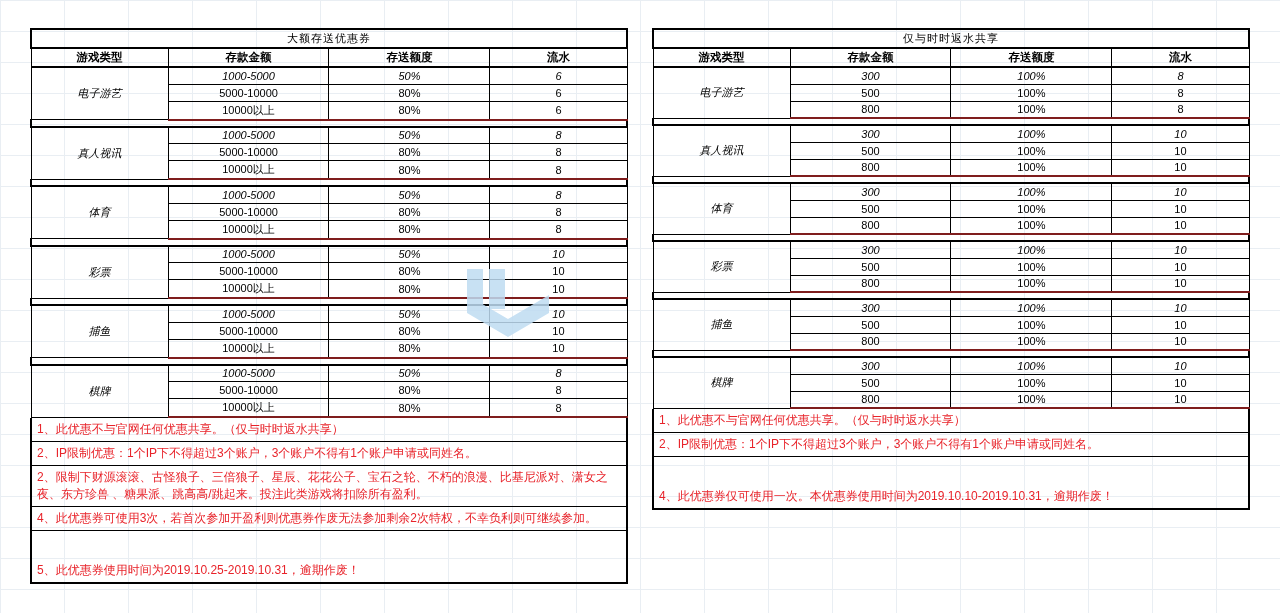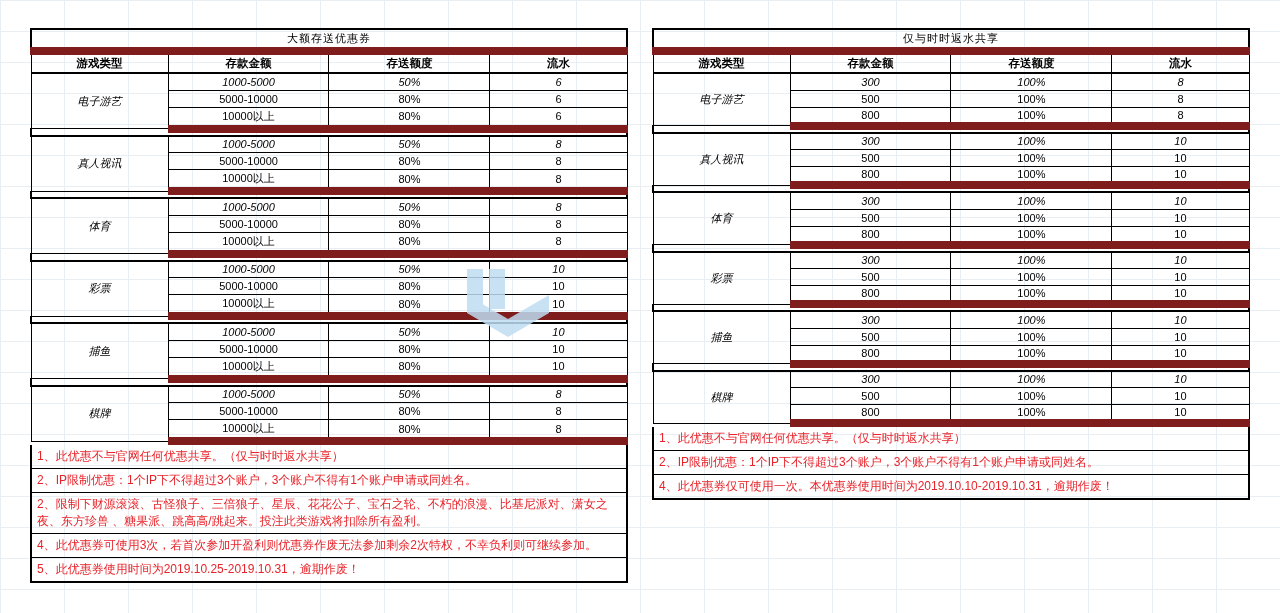--- a/index.html
+++ b/index.html
@@ -54,49 +54,49 @@
     color:#e8232a;
     font-weight:bold;
     font-size:20px;
     letter-spacing:1px;
     height:30px;
     padding:3px 0 4px 0;
   }
   .hdr td{
     font-weight:bold;
     font-size:11.5px;
-    border-top:8px solid #7f1d1d;
+    border-top:2px solid #7f1d1d;
     border-bottom:2px solid #000;
     margin-left:26px;
   }
   .cat{
     font-weight:bold;
     font-size:12px;
   }
   .grp-first td{border-top:2px solid #000;font-style:italic;}
-  .grp-last td{border-bottom:8px solid #7f1d1d;}
+  .grp-last td{border-bottom:2px solid #7f1d1d;}
   .col-cat{width:23%;}
   .col-amt{width:27%;}
   .col-bonus{width:27%;}
   .col-flow{width:23%;}
   .notes{
     margin-top:0;
     border:2px solid #000;
     border-top:2px solid #000;
     padding:0;
   }
   .note{
     color:#e8232a;
     font-size:12px;
     line-height:1.42;
     padding:3px 4px 3px 5px;
     border-bottom:1px solid #000;
     text-align:left;
   }
-  .note:last-child{border-bottom:none;}
+  .note:last-child{border-bottom:none;margin-top:28px;}
   .panel-left .notes{border-top:none;}
   .panel-right .notes{border-top:none;}
   .spacer-row td{
     border-left:2px solid #000;
     border-right:2px solid #000;
     border-top:none;border-bottom:none;
     height:7px;
   }
   
   .watermark{

